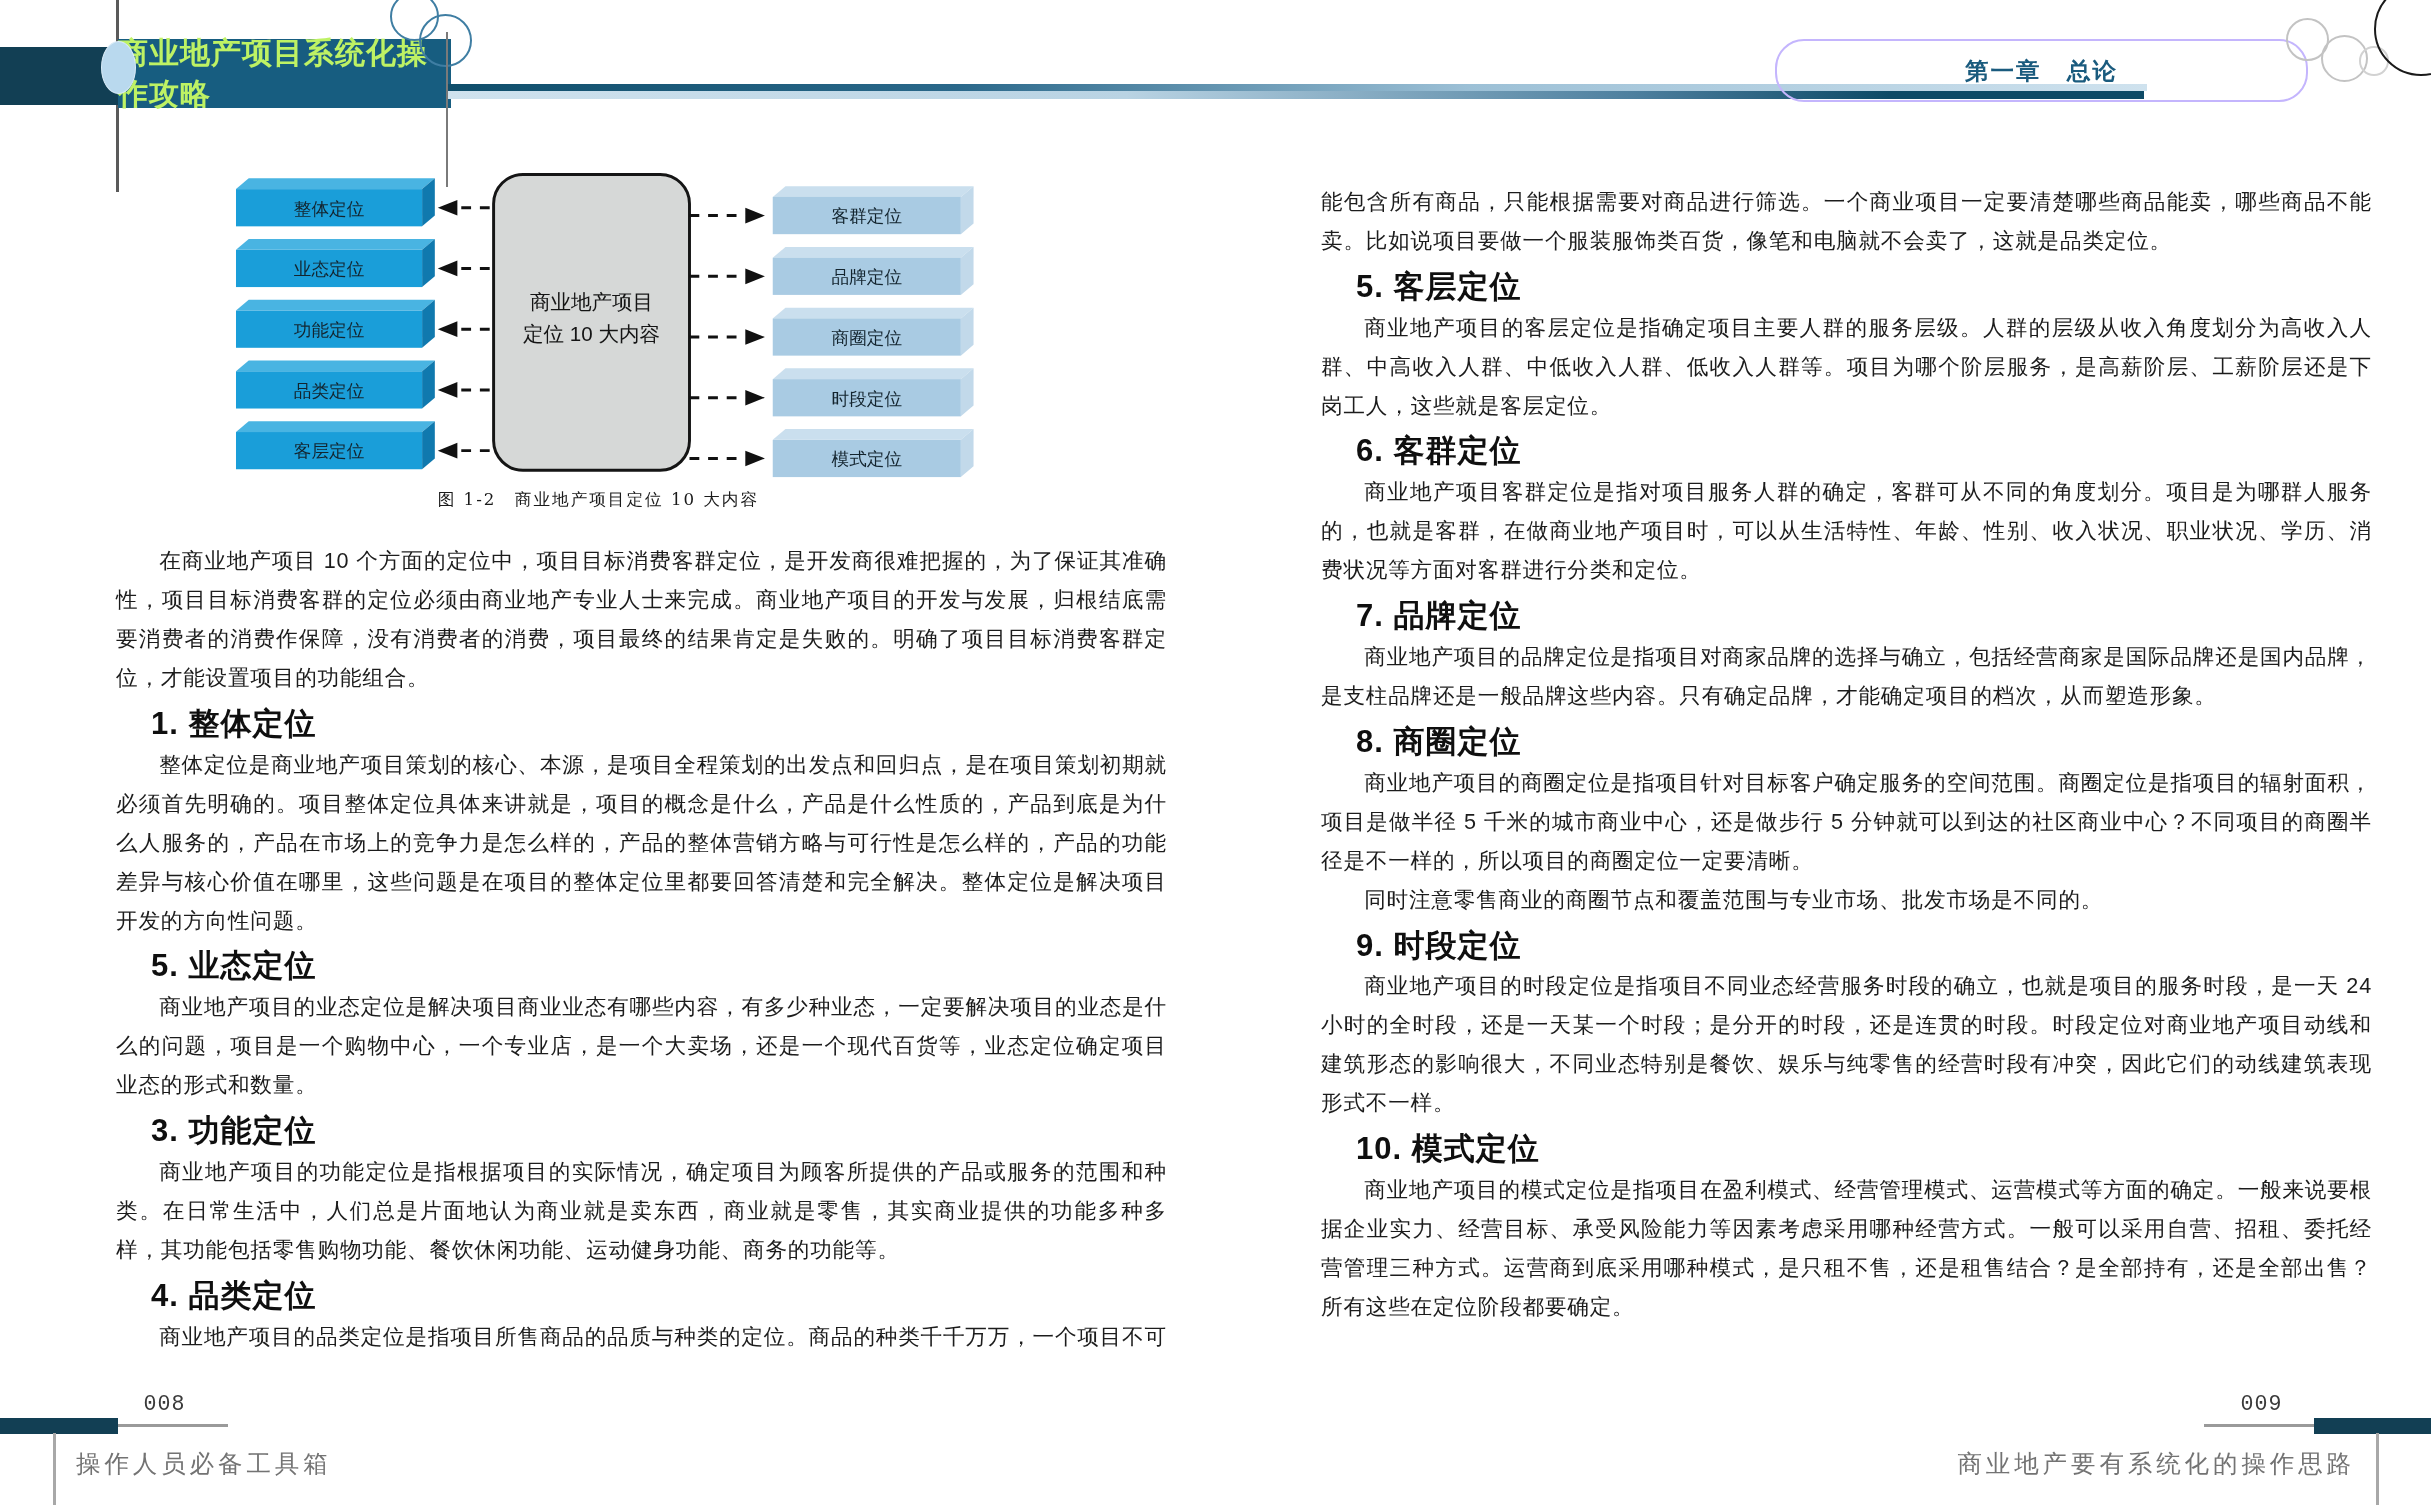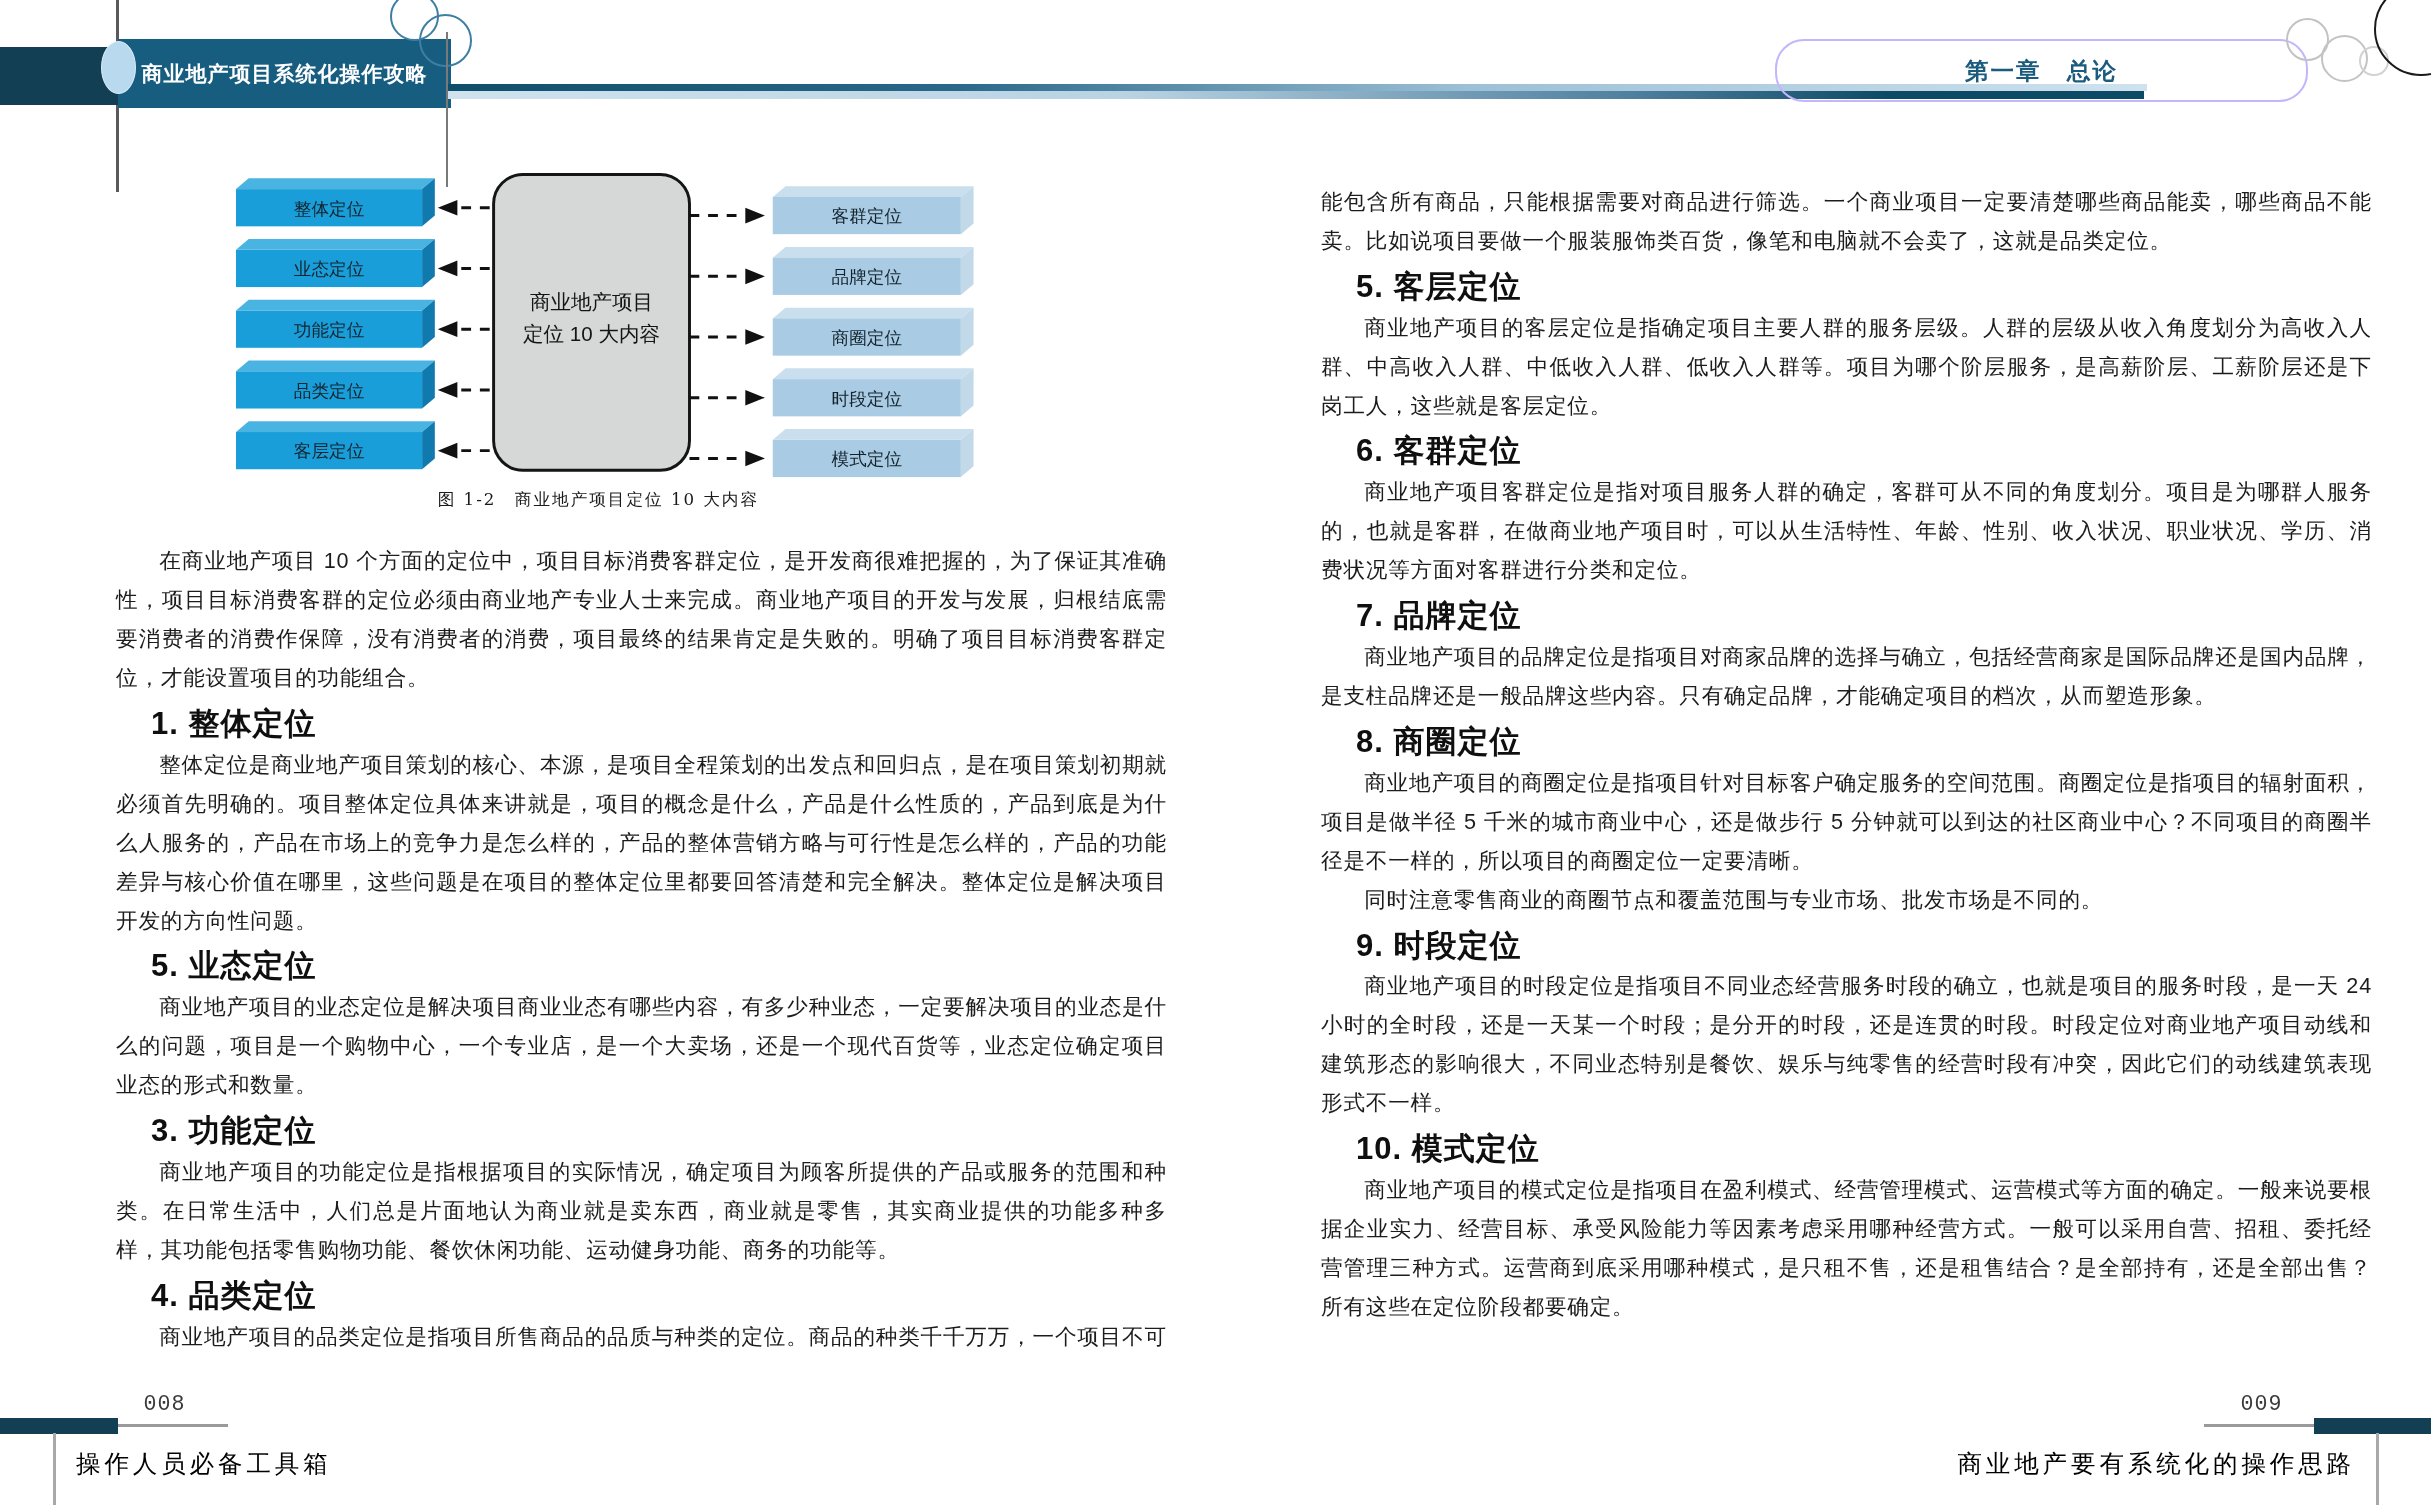--- a/index.html
+++ b/index.html
@@ -2,21 +2,21 @@
 <html><head>
 <meta charset="utf-8">
 <style>
   html,body{margin:0;padding:0;background:#ffffff;}
   .sheet{position:relative;width:2432px;height:1506px;background:#ffffff;overflow:hidden;
          font-family:"Liberation Sans",sans-serif;color:#1c1c1c;}
   
   .block-left{position:absolute;left:0;top:47px;width:118px;height:58px;background:#123f54;}
   .banner{position:absolute;left:118px;top:39px;width:333px;height:69px;background:#175d80;
           display:flex;align-items:center;justify-content:center;}
-  .banner span{color:#ffffff;font-size:21px;font-weight:bold;letter-spacing:1px;}
+  .banner span{color:#bef264;font-size:30px;font-weight:bold;letter-spacing:1px;}
   .vline-left{position:absolute;left:116px;top:0;width:2.9px;height:192px;background:#5a5a5a;}
   .ellipse{position:absolute;left:101px;top:41px;width:33px;height:51px;background:#b9d9ee;
            border:1px solid #d9ebf7;border-radius:50%;}
   .circle{position:absolute;border-radius:50%;background:transparent;}
   .c-banner1{left:390px;top:-7.8px;width:45px;height:45px;border:2px solid #3f7ea3;}
   .c-banner2{left:419px;top:13.7px;width:49px;height:49px;border:2px solid #3f7ea3;}
   .rule-a{position:absolute;left:448px;top:84px;width:1699px;height:6.9px;
           background:linear-gradient(90deg,#0f4e6b 0%,#2a688a 30%,#9cc0d6 60%,#cfe2ee 100%);}
   .rule-b{position:absolute;left:448px;top:91px;width:1696px;height:7.8px;
           background:linear-gradient(90deg,#cfe2ee 0%,#b9d3e3 40%,#4d7f9e 70%,#0d4a66 85%,#0d4a66 100%);}
@@ -44,21 +44,21 @@
   .foot-bar{position:absolute;top:1418px;width:118px;height:15.7px;background:#123f54;}
   .foot-bar.l{left:0;} .foot-bar.r{left:2314px;}
   .foot-line{position:absolute;top:1424px;width:110px;height:2.9px;background:#9a9a9a;}
   .foot-line.l{left:118px;} .foot-line.r{left:2204px;}
   .foot-vline{position:absolute;top:1433px;width:2.9px;height:73px;background:#a8a8a8;}
   .foot-vline.l{left:53px;} .foot-vline.r{left:2376px;}
   .pagenum{position:absolute;top:1392px;width:59px;text-align:center;font-family:Liberation Mono, monospace;
            font-size:21.6px;color:#3a3a3a;letter-spacing:1px;}
   .pagenum.l{left:135px;} .pagenum.r{left:2232px;}
   .foot-note{position:absolute;top:1447px;font-family:"DejaVu Serif","Liberation Serif",serif;
-             font-size:24.5px;color:#000000;letter-spacing:3.9px;}
+             font-size:24.5px;color:#737373;letter-spacing:3.9px;}
   .foot-note.l{left:76px;} .foot-note.r{right:77px;}
 </style>
 </head>
 <body>
 
 <div class="sheet">
 
   <div class="vline-left"></div>
   <div class="block-left"></div>
   <div class="banner">

